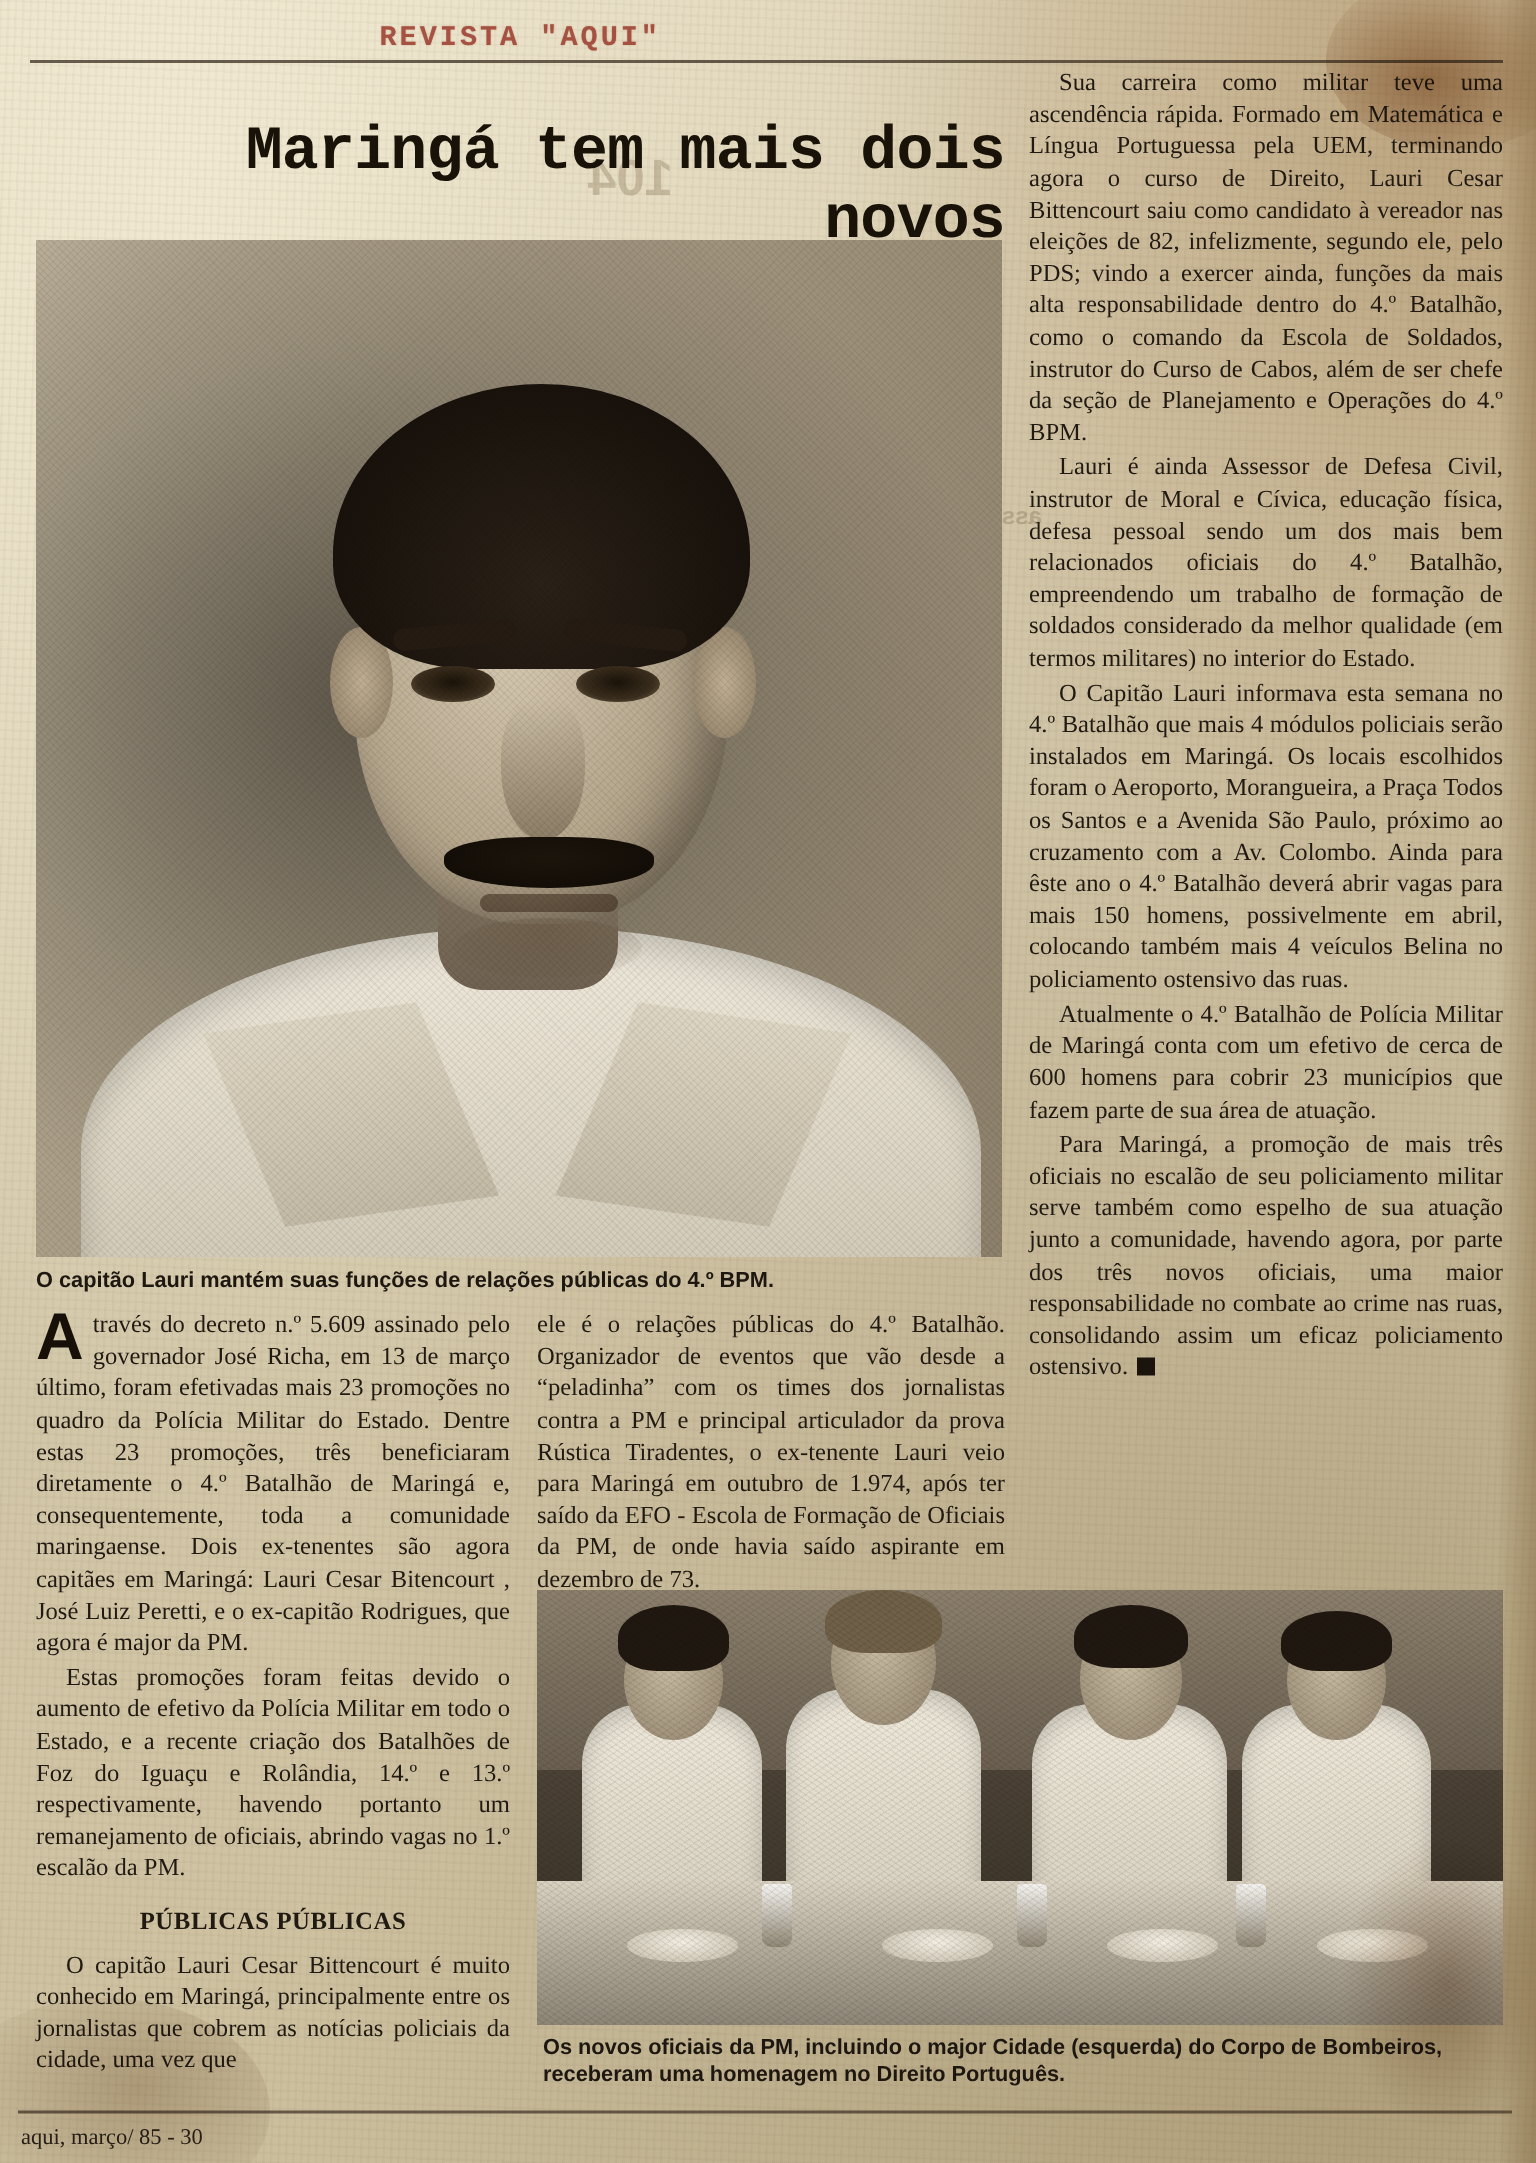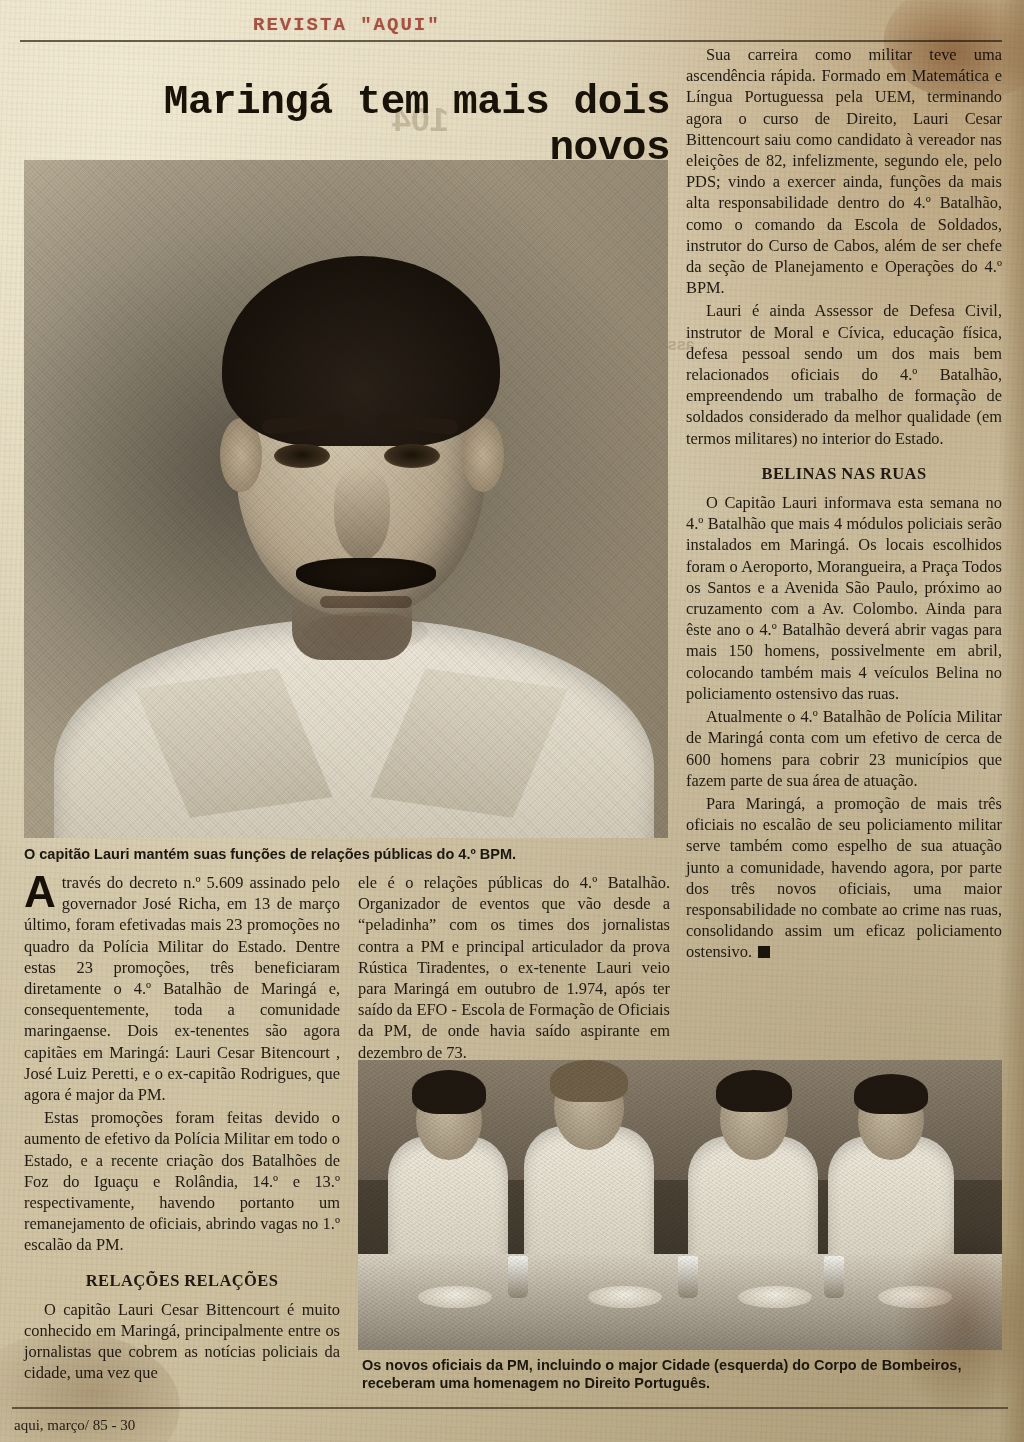--- a/index.html
+++ b/index.html
@@ -458,32 +458,31 @@
     <div class="pm-mouth"></div>
     <div class="pm-chin"></div>
     <div class="pm-grain"></div>
   </div>
 
   <div class="layer caption-main">O capitão Lauri mantém suas funções de relações públicas do 4.º BPM.</div>
 
   <div class="col layer" id="col1">
     <p class="first"><span class="dropcap">A</span><span>través do decreto n.º 5.609 assinado pelo governador José Richa, em 13 de março último, foram efetivadas mais 23 promoções no quadro da Polícia Militar do Estado. Dentre estas 23 promoções, três beneficiaram diretamente o 4.º Batalhão de Maringá e, consequentemente, toda a comunidade maringaense. Dois ex-tenentes são agora capitães em Maringá: Lauri Cesar Bitencourt , José Luiz Peretti, e o ex-capitão Rodrigues, que agora é major da PM.</span></p>
     <p>Estas promoções foram feitas devido o aumento de efetivo da Polícia Militar em todo o Estado, e a recente criação dos Batalhões de Foz do Iguaçu e Rolândia, 14.º e 13.º respectivamente, havendo portanto um remanejamento de oficiais, abrindo vagas no 1.º escalão da PM.</p>
-    <p class="subhead">RELAÇÕES RELAÇÕES</p>
+    <p class="subhead">PÚBLICAS PÚBLICAS</p>
     <p>O capitão Lauri Cesar Bittencourt é muito conhecido em Maringá, principalmente entre os jornalistas que cobrem as notícias policiais da cidade, uma vez que</p>
   </div>
 
   <div class="col layer" id="col2">
     <p class="first">ele é o relações públicas do 4.º Batalhão. Organizador de eventos que vão desde a “peladinha” com os times dos jornalistas contra a PM e principal articulador da prova Rústica Tiradentes, o ex-tenente Lauri veio para Maringá em outubro de 1.974, após ter saído da EFO - Escola de Formação de Oficiais da PM, de onde havia saído aspirante em dezembro de 73.</p>
   </div>
 
   <div class="col layer" id="col3">
     <p>Sua carreira como militar teve uma ascendência rápida. Formado em Matemática e Língua Portuguessa pela UEM, terminando agora o curso de Direito, Lauri Cesar Bittencourt saiu como candidato à vereador nas eleições de 82, infelizmente, segundo ele, pelo PDS; vindo a exercer ainda, funções da mais alta responsabilidade dentro do 4.º Batalhão, como o comando da Escola de Soldados, instrutor do Curso de Cabos, além de ser chefe da seção de Planejamento e Operações do 4.º BPM.</p>
     <p>Lauri é ainda Assessor de Defesa Civil, instrutor de Moral e Cívica, educação física, defesa pessoal sendo um dos mais bem relacionados oficiais do 4.º Batalhão, empreendendo um trabalho de formação de soldados considerado da melhor qualidade (em termos militares) no interior do Estado.</p>
-    <p class="subhead">BELINAS NAS RUAS</p>
     <p>O Capitão Lauri informava esta semana no 4.º Batalhão que mais 4 módulos policiais serão instalados em Maringá. Os locais escolhidos foram o Aeroporto, Morangueira, a Praça Todos os Santos e a Avenida São Paulo, próximo ao cruzamento com a Av. Colombo. Ainda para êste ano o 4.º Batalhão deverá abrir vagas para mais 150 homens, possivelmente em abril, colocando também mais 4 veículos Belina no policiamento ostensivo das ruas.</p>
     <p>Atualmente o 4.º Batalhão de Polícia Militar de Maringá conta com um efetivo de cerca de 600 homens para cobrir 23 municípios que fazem parte de sua área de atuação.</p>
     <p><span>Para Maringá, a promoção de mais três oficiais no escalão de seu policiamento militar serve também como espelho de sua atuação junto a comunidade, havendo agora, por parte dos três novos oficiais, uma maior responsabilidade no combate ao crime nas ruas, consolidando assim um eficaz policiamento ostensivo.</span><span class="endmark"></span></p>
   </div>
 
   <div class="layer photo-bottom">
     <div class="pb-bg"></div>
     <div class="pb-wall"></div>
 
     <div class="pb-person" style="left:30px;width:120px;height:150px;"></div>

